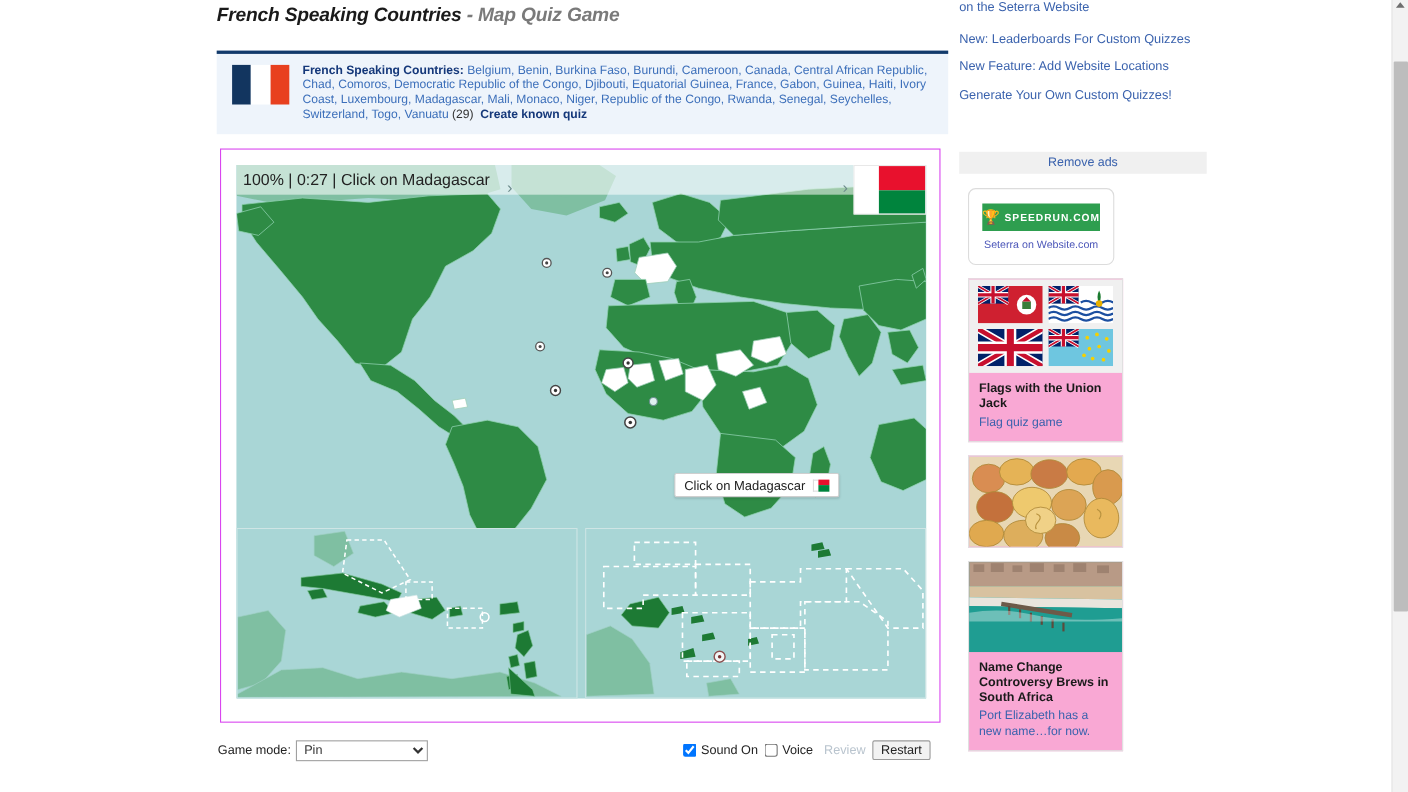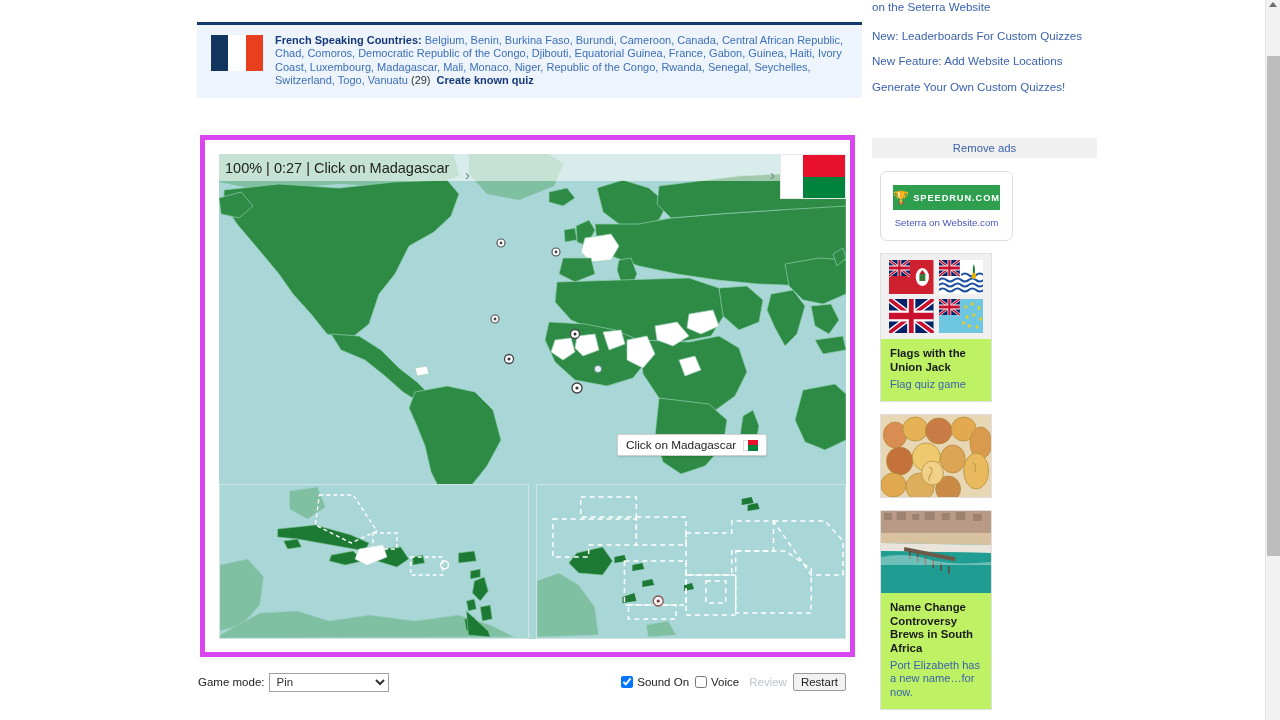--- a/index.html
+++ b/index.html
@@ -69,21 +69,21 @@
   .info-text .lbl { color: #15387a; font-weight: bold; }
   .info-text .count { color: #333333; }
   .info-text .cta { color: #15387a; font-weight: bold; margin-left: 3px; cursor: pointer; }
 
   
   .map-panel {
     position: absolute;
     left: 200px; top: 135px;
     width: 655px; height: 522px;
     background: #ffffff;
-    border: 5px solid #d946ef;
+    border: 1px solid #d946ef;
     padding: 14px 14px 0 14px;
   }
   .map-stage {
     position: relative;
     width: 627px;
     height: 485px;
     background: #a9d6d6;
     overflow: hidden;
   }
 
@@ -288,23 +288,23 @@
   }
   .sr-cap {
     margin-top: 7px;
     font-size: 9.7px;
     color: #4a55b8;
     cursor: pointer;
   }
 
   .promo {
     margin-top: 12px;
-    width: 112px;
+    width: 141px;
     border: 1px solid #e0e0e0;
-    background: #bef264;
+    background: #f9a8d4;
     overflow: hidden;
   }
   .promo .thumb { height: 82px; position: relative; overflow: hidden; }
   .promo .body { padding: 8px 9px 10px 9px; }
   .promo .ttl {
     font-size: 11.4px;
     font-weight: bold;
     color: #1a1a1a;
     line-height: 13.6px;
   }
@@ -350,20 +350,24 @@
 
   svg { display: block; }
 </style>
 </head>
 <body>
 
 <div id="page">
 
   <div class="main-col">
 
+    <div class="page-title">
+      <span>French Speaking Countries</span>
+      <span class="sub">- Map Quiz Game</span>
+    </div>
 
     <div class="info-box">
       <div class="fr-flag">
         <i class="b"></i>
           <i class="w"></i>
           <i class="r"></i>
       </div>
       <div class="info-text">
         <span class="lbl">French Speaking Countries:</span>
         <span>Belgium, Benin, Burkina Faso, Burundi, Cameroon, Canada, Central African Republic, Chad, Comoros, Democratic Republic of the Congo, Djibouti, Equatorial Guinea, France, Gabon, Guinea, Haiti, Ivory Coast, Luxembourg, Madagascar, Mali, Monaco, Niger, Republic of the Congo, Rwanda, Senegal, Seychelles, Switzerland, Togo, Vanuatu</span>

